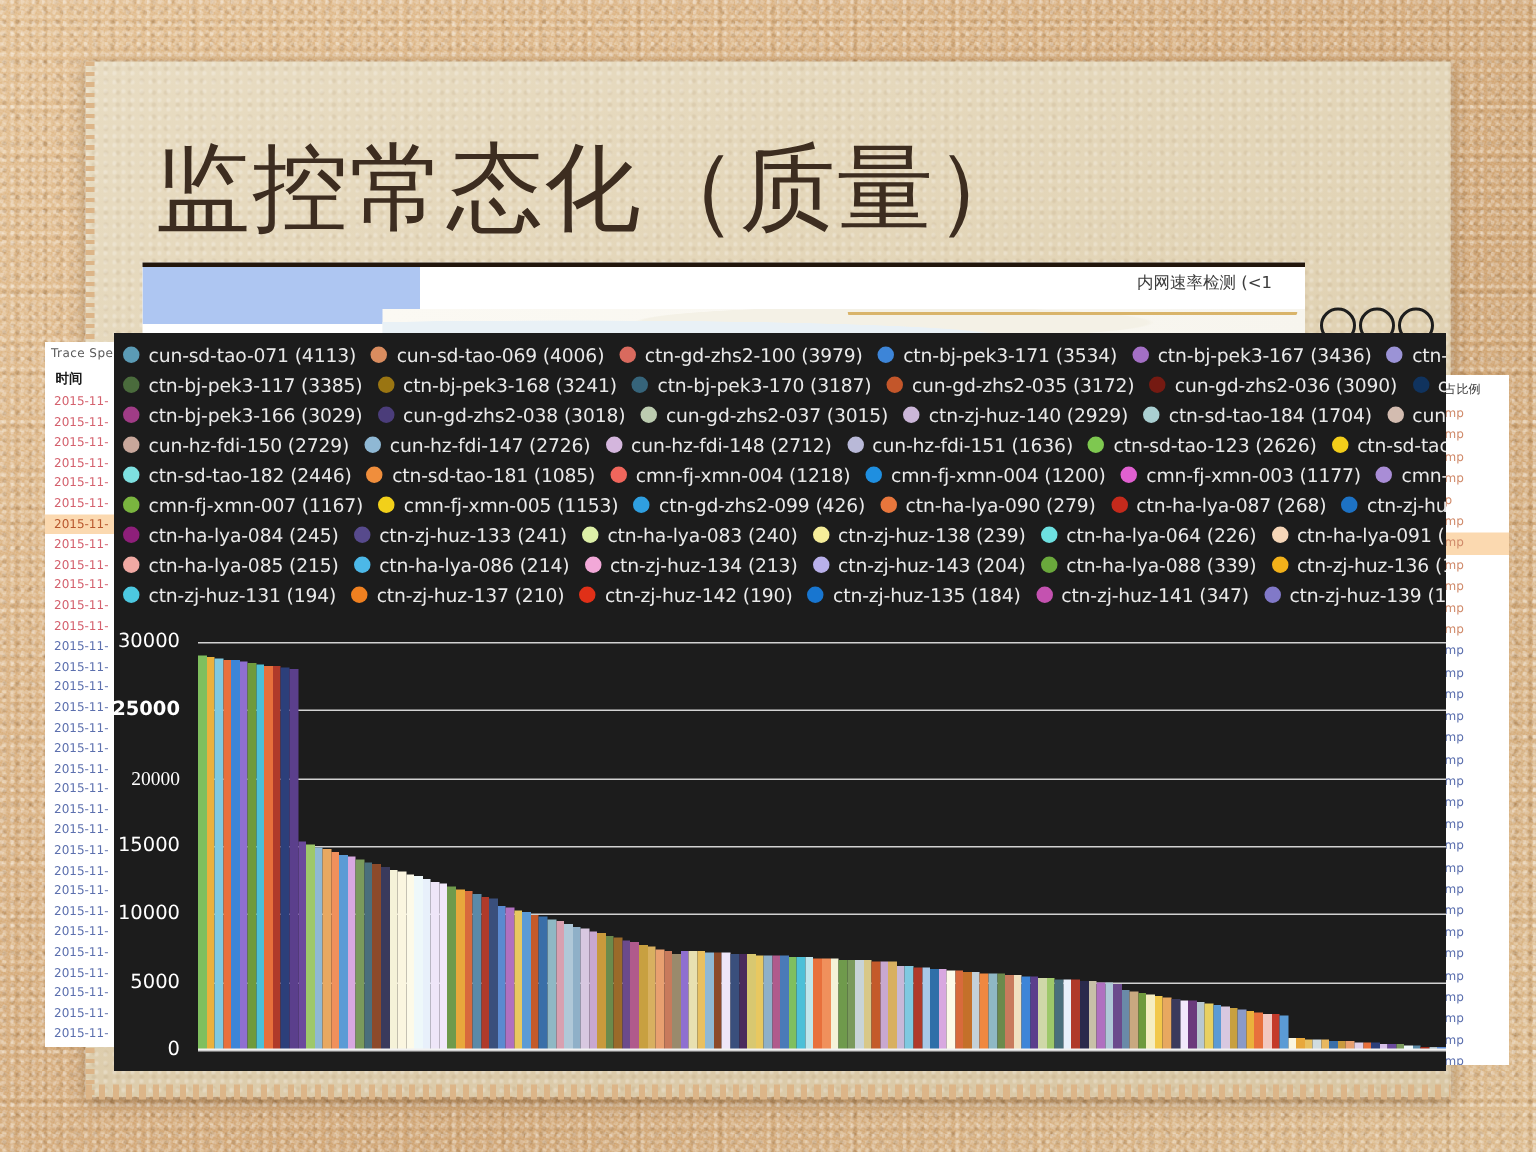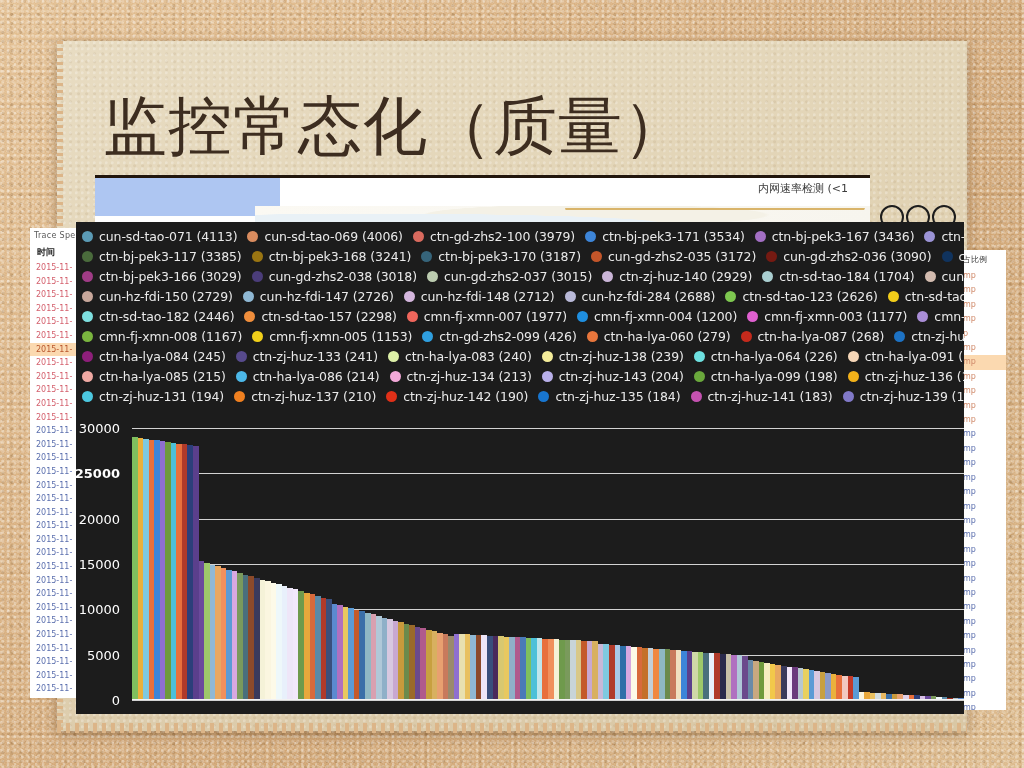--- a/index.html
+++ b/index.html
@@ -329,73 +329,73 @@
         <div class="litem">
           <span class="ldot" style="background: rgb(143, 184, 212);"></span>
           <span class="ltext">cun-hz-fdi-147 (2726)</span>
         </div>
         <div class="litem">
           <span class="ldot" style="background: rgb(212, 182, 221);"></span>
           <span class="ltext">cun-hz-fdi-148 (2712)</span>
         </div>
         <div class="litem">
           <span class="ldot" style="background: rgb(185, 185, 216);"></span>
-          <span class="ltext">cun-hz-fdi-284 (2688)</span>
+          <span class="ltext">cun-hz-fdi-151 (1636)</span>
         </div>
         <div class="litem">
           <span class="ldot" style="background: rgb(126, 200, 80);"></span>
           <span class="ltext">ctn-sd-tao-123 (2626)</span>
         </div>
         <div class="litem">
           <span class="ldot" style="background: rgb(242, 205, 26);"></span>
           <span class="ltext">ctn-sd-tao-185 (2587)</span>
         </div>
       </div>
       <div class="lrow">
         <div class="litem">
           <span class="ldot" style="background: rgb(126, 224, 224);"></span>
           <span class="ltext">ctn-sd-tao-182 (2446)</span>
         </div>
         <div class="litem">
           <span class="ldot" style="background: rgb(240, 142, 60);"></span>
-          <span class="ltext">ctn-sd-tao-157 (2298)</span>
+          <span class="ltext">ctn-sd-tao-181 (1085)</span>
         </div>
         <div class="litem">
           <span class="ldot" style="background: rgb(240, 102, 92);"></span>
-          <span class="ltext">cmn-fj-xmn-007 (1977)</span>
+          <span class="ltext">cmn-fj-xmn-004 (1218)</span>
         </div>
         <div class="litem">
           <span class="ldot" style="background: rgb(31, 143, 224);"></span>
           <span class="ltext">cmn-fj-xmn-004 (1200)</span>
         </div>
         <div class="litem">
           <span class="ldot" style="background: rgb(224, 96, 208);"></span>
           <span class="ltext">cmn-fj-xmn-003 (1177)</span>
         </div>
         <div class="litem">
           <span class="ldot" style="background: rgb(169, 141, 214);"></span>
           <span class="ltext">cmn-fj-xmn-006 (1173)</span>
         </div>
       </div>
       <div class="lrow">
         <div class="litem">
           <span class="ldot" style="background: rgb(122, 181, 63);"></span>
-          <span class="ltext">cmn-fj-xmn-008 (1167)</span>
+          <span class="ltext">cmn-fj-xmn-007 (1167)</span>
         </div>
         <div class="litem">
           <span class="ldot" style="background: rgb(242, 208, 26);"></span>
           <span class="ltext">cmn-fj-xmn-005 (1153)</span>
         </div>
         <div class="litem">
           <span class="ldot" style="background: rgb(47, 159, 224);"></span>
           <span class="ltext">ctn-gd-zhs2-099 (426)</span>
         </div>
         <div class="litem">
           <span class="ldot" style="background: rgb(232, 118, 60);"></span>
-          <span class="ltext">ctn-ha-lya-060 (279)</span>
+          <span class="ltext">ctn-ha-lya-090 (279)</span>
         </div>
         <div class="litem">
           <span class="ldot" style="background: rgb(196, 42, 28);"></span>
           <span class="ltext">ctn-ha-lya-087 (268)</span>
         </div>
         <div class="litem">
           <span class="ldot" style="background: rgb(29, 114, 196);"></span>
           <span class="ltext">ctn-zj-huz-132 (250)</span>
         </div>
       </div>
@@ -437,21 +437,21 @@
         <div class="litem">
           <span class="ldot" style="background: rgb(242, 168, 216);"></span>
           <span class="ltext">ctn-zj-huz-134 (213)</span>
         </div>
         <div class="litem">
           <span class="ldot" style="background: rgb(185, 176, 234);"></span>
           <span class="ltext">ctn-zj-huz-143 (204)</span>
         </div>
         <div class="litem">
           <span class="ldot" style="background: rgb(106, 168, 60);"></span>
-          <span class="ltext">ctn-ha-lya-099 (198)</span>
+          <span class="ltext">ctn-ha-lya-088 (339)</span>
         </div>
         <div class="litem">
           <span class="ldot" style="background: rgb(242, 177, 26);"></span>
           <span class="ltext">ctn-zj-huz-136 (194)</span>
         </div>
       </div>
       <div class="lrow">
         <div class="litem">
           <span class="ldot" style="background: rgb(76, 200, 224);"></span>
           <span class="ltext">ctn-zj-huz-131 (194)</span>
@@ -463,34 +463,34 @@
         <div class="litem">
           <span class="ldot" style="background: rgb(224, 48, 24);"></span>
           <span class="ltext">ctn-zj-huz-142 (190)</span>
         </div>
         <div class="litem">
           <span class="ldot" style="background: rgb(24, 118, 208);"></span>
           <span class="ltext">ctn-zj-huz-135 (184)</span>
         </div>
         <div class="litem">
           <span class="ldot" style="background: rgb(196, 82, 176);"></span>
-          <span class="ltext">ctn-zj-huz-141 (183)</span>
+          <span class="ltext">ctn-zj-huz-141 (347)</span>
         </div>
         <div class="litem">
           <span class="ldot" style="background: rgb(129, 121, 200);"></span>
           <span class="ltext">ctn-zj-huz-139 (181)</span>
         </div>
       </div>
     </div>
 
   <div id="plot">
     <div id="yaxis">
         <div style="top: 0px;">30000</div>
         <div style="top: 45.3333px; font-weight: bold;">25000</div>
-        <div style="top: 90.6667px;">20000</div>
+        <div style="top: 90.6667px; font-family: Liberation Serif, serif;">20000</div>
         <div style="top: 136px;">15000</div>
         <div style="top: 181.333px;">10000</div>
         <div style="top: 226.667px;">5000</div>
         <div style="top: 272px;">0</div>
       </div>
     <div id="plotarea">
       <div id="gridlines">
           <div class="grid" style="top: 0px;"></div>
           <div class="grid" style="top: 45.3333px;"></div>
           <div class="grid" style="top: 90.6667px;"></div>

